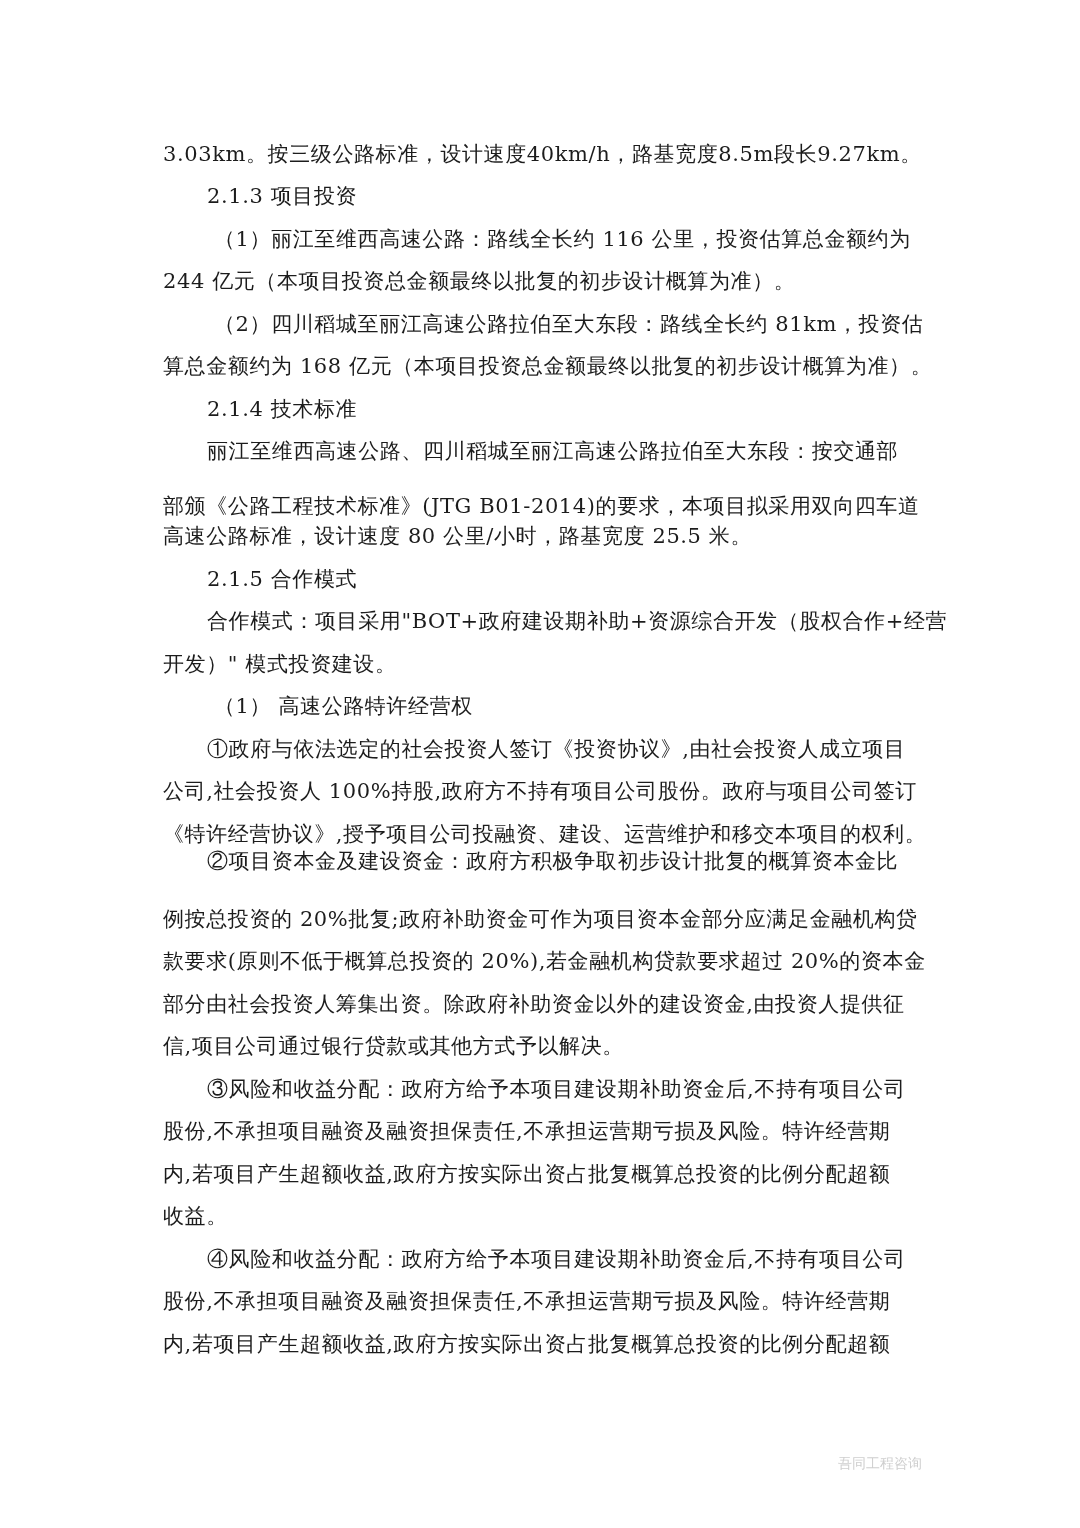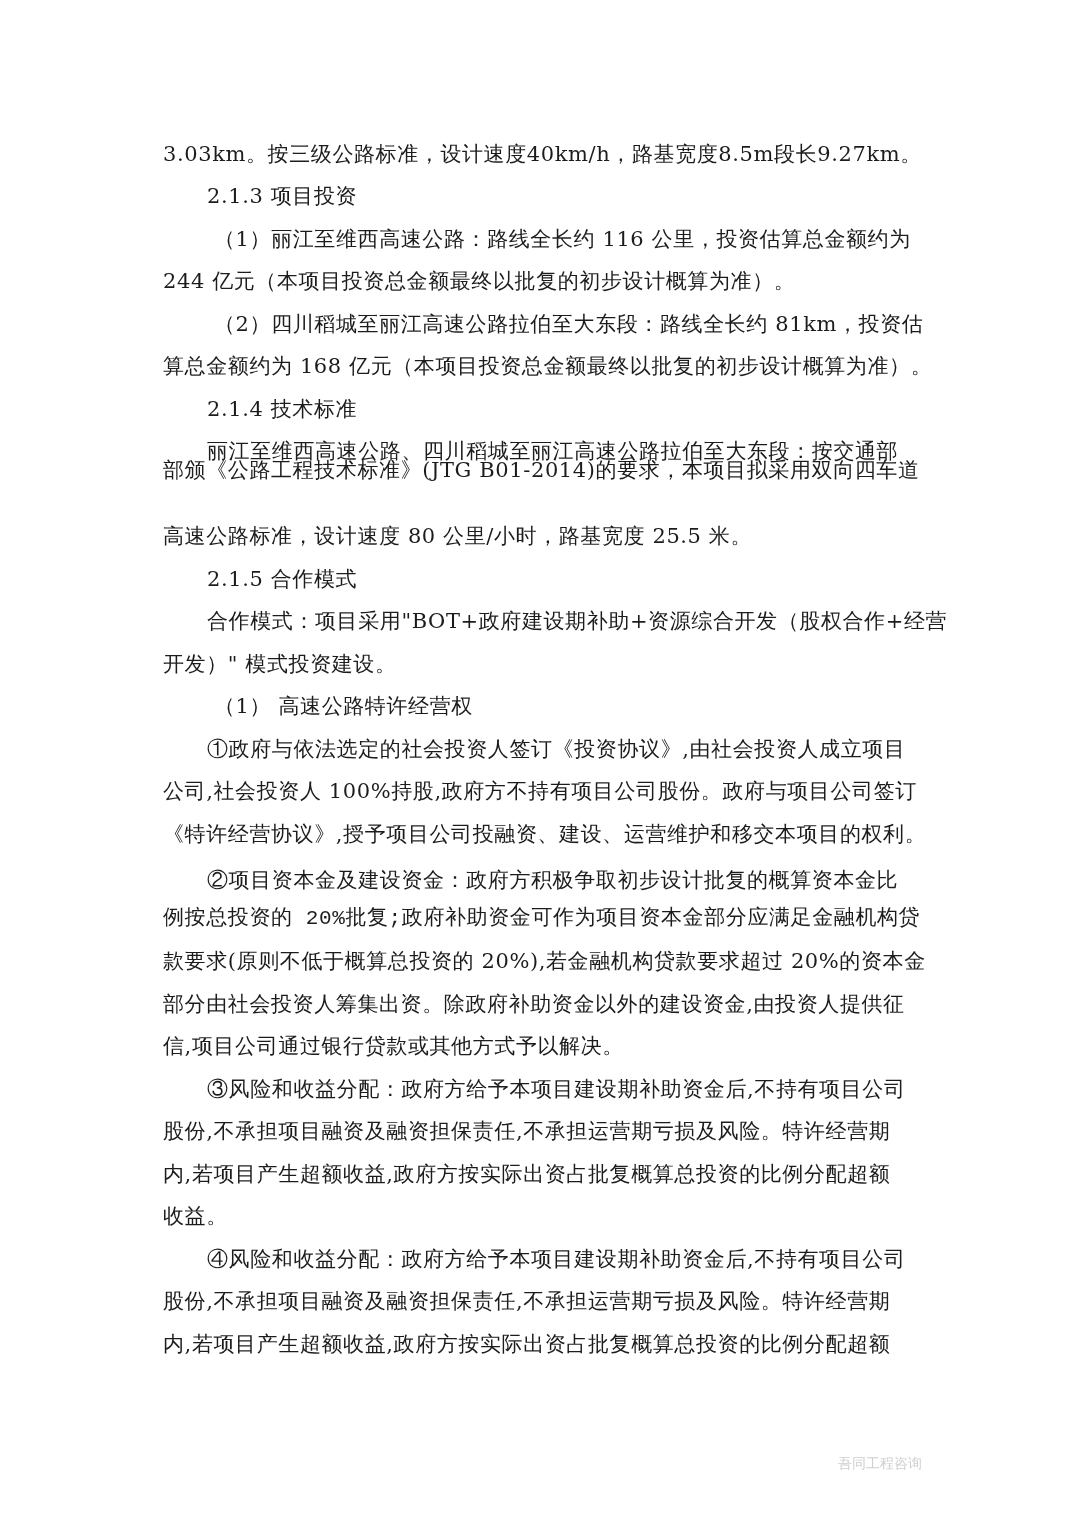--- a/index.html
+++ b/index.html
@@ -33,31 +33,31 @@
 <div class="page">
   <div id="lines">
       <div class="line" style="top: 140px;">3.03km。按三级公路标准，设计速度40km/h，路基宽度8.5m段长9.27km。</div>
       <div class="line indent1" style="top: 182px;">2.1.3 项目投资</div>
       <div class="line indent-sub" style="top: 225px;">（1）丽江至维西高速公路：路线全长约 116 公里，投资估算总金额约为</div>
       <div class="line" style="top: 267px;">244 亿元（本项目投资总金额最终以批复的初步设计概算为准）。</div>
       <div class="line indent-sub" style="top: 310px;">（2）四川稻城至丽江高速公路拉伯至大东段：路线全长约 81km，投资估</div>
       <div class="line" style="top: 352px;">算总金额约为 168 亿元（本项目投资总金额最终以批复的初步设计概算为准）。</div>
       <div class="line indent1" style="top: 395px;">2.1.4 技术标准</div>
       <div class="line indent1" style="top: 437px;">丽江至维西高速公路、四川稻城至丽江高速公路拉伯至大东段：按交通部</div>
-      <div class="line" style="top: 456px;">部颁《公路工程技术标准》(JTG B01-2014)的要求，本项目拟采用双向四车道</div>
+      <div class="line" style="top: 492px;">部颁《公路工程技术标准》(JTG B01-2014)的要求，本项目拟采用双向四车道</div>
       <div class="line" style="top: 522px;">高速公路标准，设计速度 80 公里/小时，路基宽度 25.5 米。</div>
       <div class="line indent1" style="top: 565px;">2.1.5 合作模式</div>
       <div class="line indent1" style="top: 607px;">合作模式：项目采用"BOT+政府建设期补助+资源综合开发（股权合作+经营</div>
       <div class="line" style="top: 650px;">开发）" 模式投资建设。</div>
       <div class="line indent-sub" style="top: 692px;">（1） 高速公路特许经营权</div>
       <div class="line indent1" style="top: 735px;">①政府与依法选定的社会投资人签订《投资协议》,由社会投资人成立项目</div>
       <div class="line" style="top: 777px;">公司,社会投资人 100%持股,政府方不持有项目公司股份。政府与项目公司签订</div>
       <div class="line" style="top: 820px;">《特许经营协议》,授予项目公司投融资、建设、运营维护和移交本项目的权利。</div>
-      <div class="line indent1" style="top: 866px;">②项目资本金及建设资金：政府方积极争取初步设计批复的概算资本金比</div>
-      <div class="line" style="top: 905px; font-family: Liberation Mono, monospace;">例按总投资的 20%批复;政府补助资金可作为项目资本金部分应满足金融机构贷</div>
+      <div class="line indent1" style="top: 847px;">②项目资本金及建设资金：政府方积极争取初步设计批复的概算资本金比</div>
+      <div class="line" style="top: 905px;">例按总投资的 20%批复;政府补助资金可作为项目资本金部分应满足金融机构贷</div>
       <div class="line" style="top: 947px;">款要求(原则不低于概算总投资的 20%),若金融机构贷款要求超过 20%的资本金</div>
       <div class="line" style="top: 990px;">部分由社会投资人筹集出资。除政府补助资金以外的建设资金,由投资人提供征</div>
       <div class="line" style="top: 1032px;">信,项目公司通过银行贷款或其他方式予以解决。</div>
       <div class="line indent1" style="top: 1075px;">③风险和收益分配：政府方给予本项目建设期补助资金后,不持有项目公司</div>
       <div class="line" style="top: 1117px;">股份,不承担项目融资及融资担保责任,不承担运营期亏损及风险。特许经营期</div>
       <div class="line" style="top: 1160px;">内,若项目产生超额收益,政府方按实际出资占批复概算总投资的比例分配超额</div>
       <div class="line" style="top: 1202px;">收益。</div>
       <div class="line indent1" style="top: 1245px;">④风险和收益分配：政府方给予本项目建设期补助资金后,不持有项目公司</div>
       <div class="line" style="top: 1287px;">股份,不承担项目融资及融资担保责任,不承担运营期亏损及风险。特许经营期</div>
       <div class="line" style="top: 1330px;">内,若项目产生超额收益,政府方按实际出资占批复概算总投资的比例分配超额</div>

